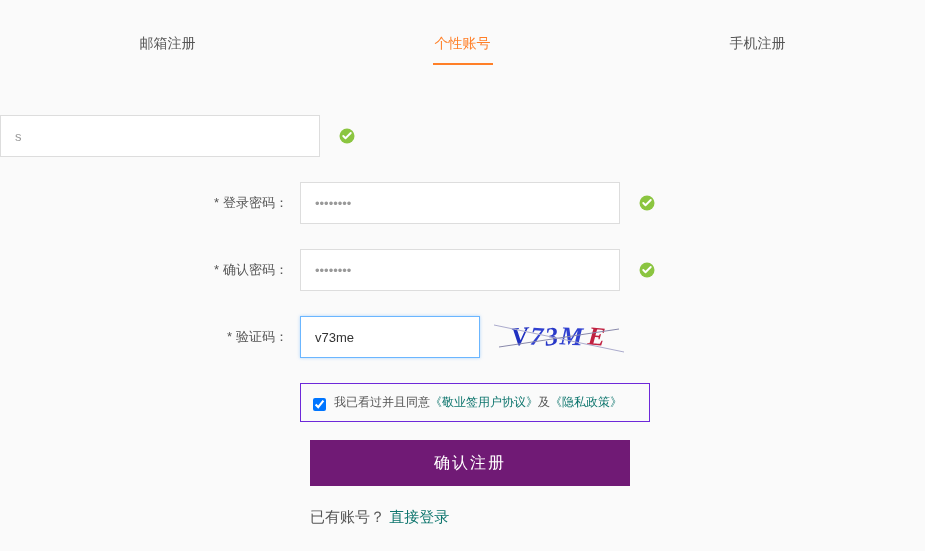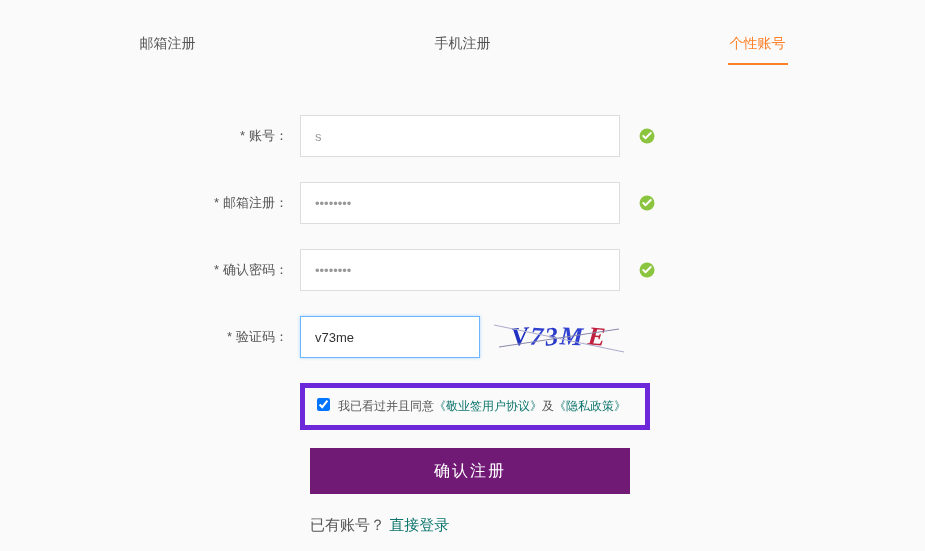--- a/index.html
+++ b/index.html
@@ -90,24 +90,24 @@
       font-family: Georgia, serif;
       font-style: italic;
       font-weight: bold;
       font-size: 26px;
       letter-spacing: 2px;
       position: relative;
     }
     .agree-row {
       margin-left: 300px;
       width: 350px;
-      border: 5px solid #6d28d9;
+      border: 1px solid #6d28d9;
       padding: 10px 12px;
       display: flex;
-      align-items: flex-start;
+      align-items: flex-end;
       font-size: 12px;
       color: #555;
       margin-bottom: 18px;
     }
     .agree-row input[type="checkbox"] {
       margin-right: 8px;
     }
     .link {
       color: #0f766e;
       cursor: pointer;
@@ -136,43 +136,40 @@
       display: inline-block;
       transform-origin: center;
     }
   </style>
 </head>
 <body>
 
 <div class="container">
   <div class="tabs">
     <div class="tab">邮箱注册</div>
+    <div class="tab active">个性账号</div>
     <div class="tab">手机注册</div>
-    <div class="tab active">个性账号</div>
   </div>
 
   <div class="form-area">
     
     <div class="form-row">
-      <div class="label">
-        <span class="asterisk">*</span><span>账号：</span>
-      </div>
       <input type="text" class="text-input" value="s" style="">
       <span class="check-icon">
         <svg viewBox="0 0 24 24" width="18" height="18" fill="none" stroke="#8bc540" stroke-width="2.5">
           <circle cx="12" cy="12" r="10" fill="#8bc540" stroke="none"></circle>
           <path d="M7 12l3 3 7-7" stroke="#fff" stroke-width="2.5" fill="none" stroke-linecap="round" stroke-linejoin="round"></path>
         </svg>
       </span>
     </div>
 
     
     <div class="form-row">
       <div class="label">
-        <span class="asterisk">*</span><span>邮箱注册：</span>
+        <span class="asterisk">*</span><span>登录密码：</span>
       </div>
       <input type="text" class="text-input" value="••••••••" style="">
       <span class="check-icon">
         <svg viewBox="0 0 24 24" width="18" height="18" fill="none">
           <circle cx="12" cy="12" r="10" fill="#8bc540"></circle>
           <path d="M7 12l3 3 7-7" stroke="#fff" stroke-width="2.5" fill="none" stroke-linecap="round" stroke-linejoin="round"></path>
         </svg>
       </span>
     </div>
 

